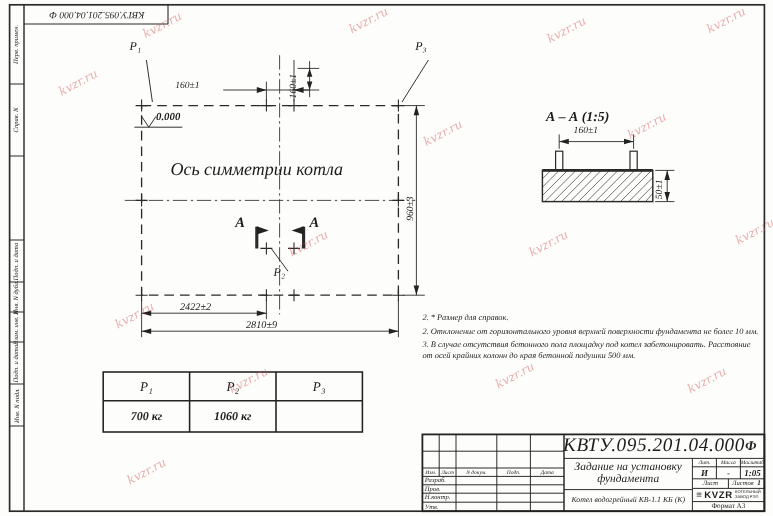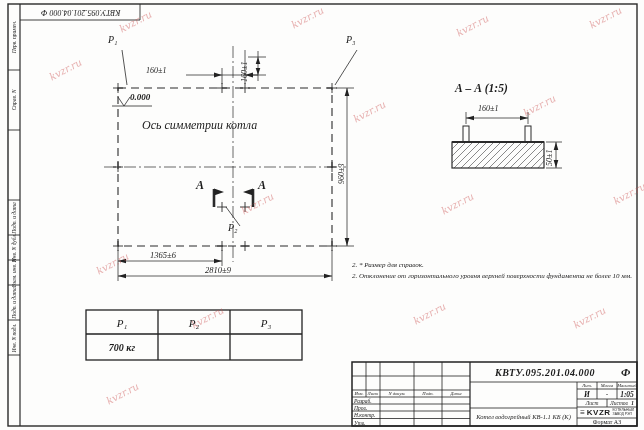--- a/index.html
+++ b/index.html
@@ -105,57 +105,60 @@
       <span>Подп. и дата</span>
     </div>
   <div class="stamp" style="top:320px;height:35px">
       <span>Инв. N подл.</span>
     </div>
 
   <div class="t" style="left:108px;top:34px;font-size:10px">Р₁</div>
   <div class="t" style="left:346px;top:34px;font-size:10px">Р₃</div>
   <div class="t" style="left:228px;top:222px;font-size:10px">Р₂</div>
   <div class="t" style="left:130px;top:92px;font-size:9px;font-weight:600">0.000</div>
-  <div class="t" style="left:142px;top:118px;font-size:12px">Ось симметрии котла</div>
+  <div class="t" style="left:142px;top:134px;font-size:15px">Ось симметрии котла</div>
   <div class="t" style="left:146px;top:66px;font-size:8px">160±1</div>
   <div class="t rt" style="left:240px;top:82px;font-size:8px">160±1</div>
   <div class="t rt" style="left:337px;top:184px;font-size:8px">960±3</div>
-  <div class="t" style="left:150px;top:250px;font-size:8.5px">1365±6</div>
+  <div class="t" style="left:150px;top:250px;font-size:8.5px">2422±2</div>
   <div class="t" style="left:205px;top:265px;font-size:8.5px">2810±9</div>
   <div class="t" style="left:196px;top:178px;font-size:12px;font-weight:700">А</div>
   <div class="t" style="left:258px;top:178px;font-size:12px;font-weight:700">А</div>
 
-  <div class="t" style="left:455px;top:82px;font-size:11.5px;font-weight:600">А – А (1:5)</div>
+  <div class="t" style="left:455px;top:92px;font-size:11.5px;font-weight:600">А – А (1:5)</div>
   <div class="t" style="left:478px;top:104px;font-size:8px">160±1</div>
   <div class="t rt" style="left:545px;top:166px;font-size:8px">50±1</div>
 
   <div style="position:absolute;left:352px;top:261px;width:283px">
     <div class="note">2. * Размер для справок.</div>
     <div class="note">2. Отклонение от горизонтального уровня верхней поверхности фундамента не более 10 мм.</div>
+    <div class="note">3. В случае отсутствия бетонного пола площадку под котел забетонировать. Расстояние от осей крайних колонн до края бетонной подушки 500 мм.</div>
   </div>
 
   <div class="cellflex" style="left:86px;top:312px;width:72px;height:22px;font-size:11px;font-style:italic">Р₁</div>
   <div class="cellflex" style="left:158px;top:312px;width:72px;height:22px;font-size:11px;font-style:italic">Р₂</div>
   <div class="cellflex" style="left:230px;top:312px;width:72px;height:22px;font-size:11px;font-style:italic">Р₃</div>
   <div class="cellflex" style="left:86px;top:334px;width:72px;height:26px;font-size:10px;font-style:italic;font-weight:600">700 кг</div>
+  <div class="cellflex" style="left:158px;top:334px;width:72px;height:26px;font-size:10px;font-style:italic;font-weight:600">1060 кг</div>
 
-  <div class="cellflex" style="left:470px;top:362px;width:150px;height:20px;font-size:10px;font-style:italic;font-weight:700;letter-spacing:0.5px">КВТУ.095.201.04.000</div>
+  <div class="cellflex" style="left:470px;top:362px;width:150px;height:20px;font-size:16px;font-style:italic;font-weight:400;letter-spacing:0.5px">КВТУ.095.201.04.000</div>
   <div class="tb" style="left:621px;top:366px;font-size:11px;font-weight:700">Ф</div>
 
   <div class="cellflex" style="left:352px;top:390px;width:14px;height:7px;font-size:4.6px;font-style:italic">Изм.</div>
   <div class="cellflex" style="left:366px;top:390px;width:14px;height:7px;font-size:4.6px;font-style:italic">Лист</div>
   <div class="cellflex" style="left:380px;top:390px;width:34px;height:7px;font-size:4.6px;font-style:italic">N докум.</div>
   <div class="cellflex" style="left:414px;top:390px;width:28px;height:7px;font-size:4.6px;font-style:italic">Подп.</div>
   <div class="cellflex" style="left:442px;top:390px;width:28px;height:7px;font-size:4.6px;font-style:italic">Дата</div>
 
   <div class="tb" style="left:354px;top:398px;font-size:5.5px">Разраб.</div>
   <div class="tb" style="left:354px;top:405px;font-size:5.5px">Пров.</div>
   <div class="tb" style="left:354px;top:412px;font-size:5.5px">Н.контр.</div>
   <div class="tb" style="left:354px;top:419.5px;font-size:5.5px">Утв.</div>
 
+  <div class="cellflex" style="left:472px;top:382px;width:103px;height:26px;font-size:9.5px;font-style:italic;line-height:1.1;white-space:normal">Задание на установку фундамента</div>
   <div class="cellflex" style="left:472px;top:408px;width:103px;height:18px;font-size:6.5px;font-style:italic;line-height:1.15;white-space:normal">Котел водогрейный КВ-1.1 КБ (К)</div>
 
   <div class="cellflex" style="left:577px;top:382px;width:20px;height:7px;font-size:4.6px;font-style:italic">Лит.</div>
   <div class="cellflex" style="left:597px;top:382px;width:20px;height:7px;font-size:4.6px;font-style:italic">Масса</div>
   <div class="cellflex" style="left:617px;top:382px;width:20px;height:7px;font-size:4.6px;font-style:italic">Масштаб</div>
   <div class="cellflex" style="left:577px;top:389px;width:20px;height:10px;font-size:7.5px;font-style:italic;font-weight:600">И</div>
   <div class="cellflex" style="left:597px;top:389px;width:20px;height:10px;font-size:7.5px;font-style:italic">-</div>
   <div class="cellflex" style="left:617px;top:389px;width:20px;height:10px;font-size:7.5px;font-style:italic;font-weight:600">1:05</div>
 
   <div class="cellflex" style="left:577px;top:399px;width:30px;height:8px;font-size:5.5px;font-style:italic">Лист</div>

